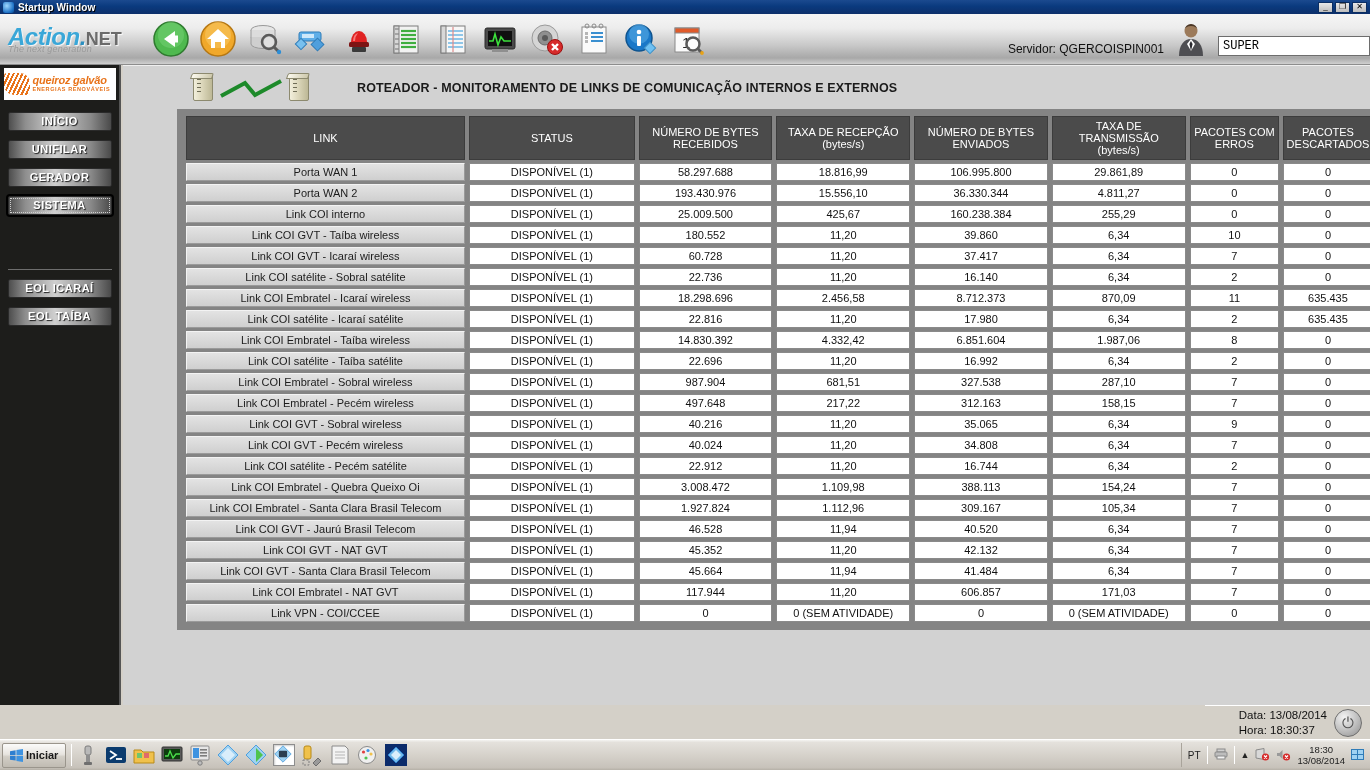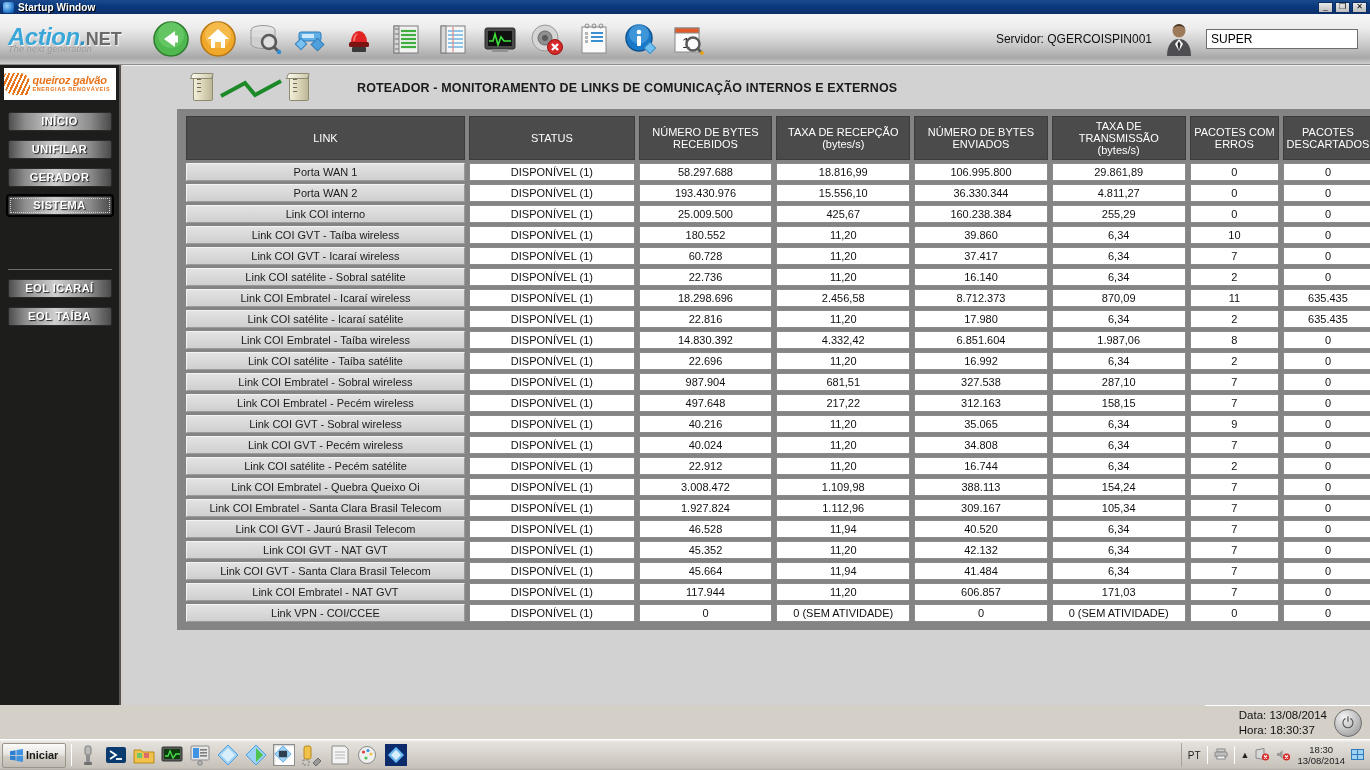--- a/index.html
+++ b/index.html
@@ -52,28 +52,28 @@
   .logo .l1 { font-size: 24px; font-style: italic; font-weight: bold; color: #3aa7d8;
               letter-spacing: -0.5px; text-shadow: 1px 1px 1px rgba(255,255,255,.9); }
   .logo .l1 .dot { color:#2b8fc0; }
   .logo .l1 .net { color: #6b6b6b; font-style: normal; font-size: 18px; letter-spacing: 0; }
   .logo .l2 { font-size: 9px; font-style: italic; color: #9a9a9a; text-align: left;
               margin-top: -4px; padding-right: 6px; letter-spacing: .2px; }
 
   .toolbar { display: flex; align-items: center; gap: 9px; margin-left: 4px; }
   .tbicon { width: 38px; height: 38px; position: relative; cursor: pointer; }
 
-  .srv { margin-left: auto; display: flex; align-items: center; gap: 12px; padding-right: 12px; }
+  .srv { margin-left: auto; display: flex; align-items: flex-end; gap: 12px; padding-right: 0; }
   .srv-label { font-size: 12px; color: #111; }
   .avatar { width: 30px; height: 34px; position: relative; }
   .user-input {
     width: 152px; height: 20px;
     background: #fff; border: 1px solid #6d6d6d;
     font-size: 12px; padding: 1px 4px; color: #000;
-    font-family: Liberation Sans, sans-serif;
+    font-family: Liberation Mono, monospace;
   }
 
   
   .sidebar {
     position: absolute; left: 0; top: 65px; width: 121px; height: 640px;
     background: #1d1d1b;
     border-right: 2px solid #555;
   }
   .qg-logo {
     margin: 3px auto 12px; width: 112px; height: 32px; background: #fff;

